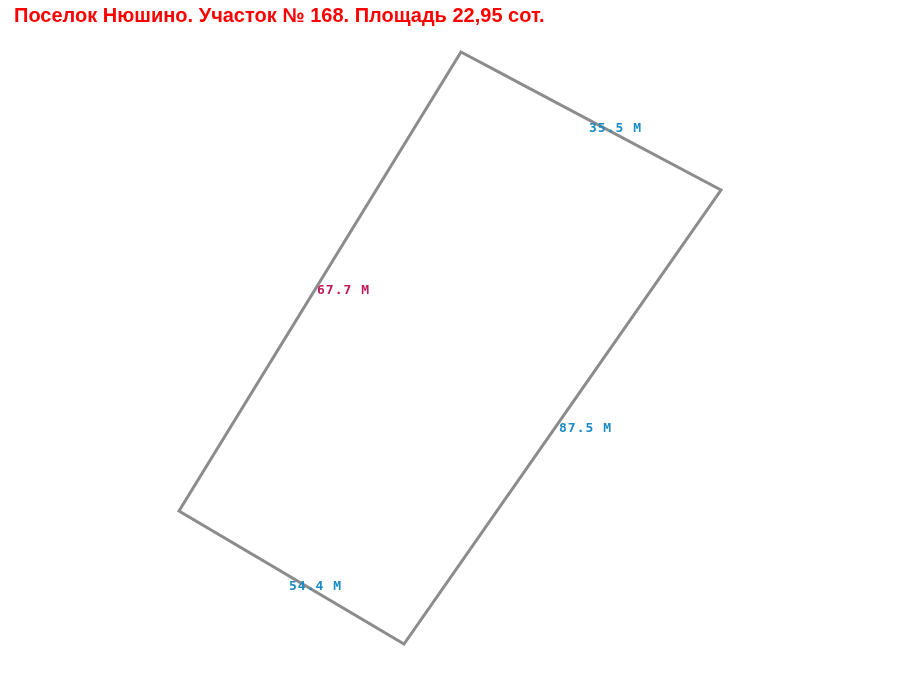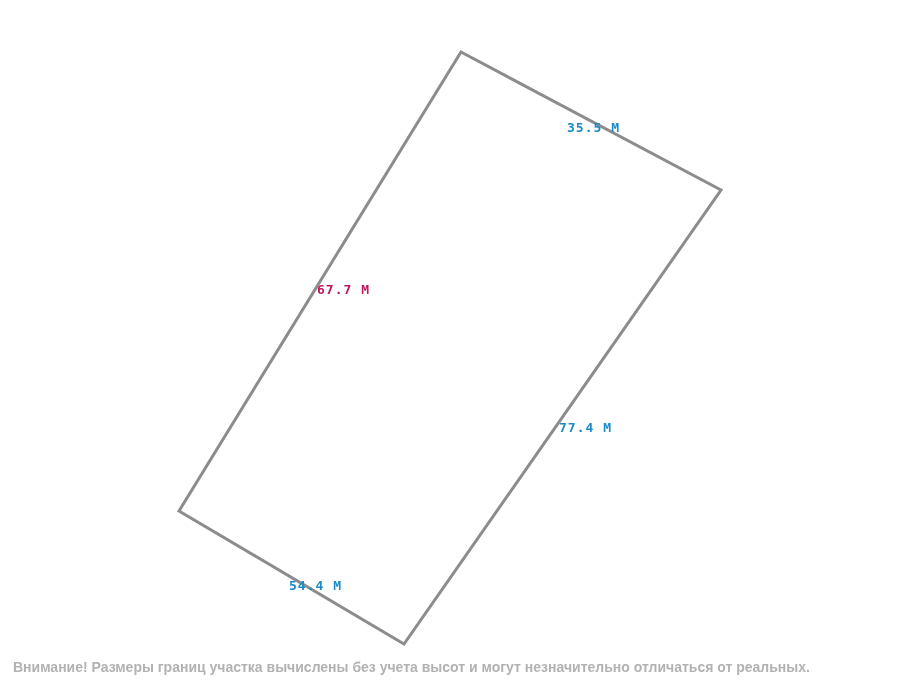--- a/index.html
+++ b/index.html
@@ -29,46 +29,46 @@
     top: 0;
   }
   .side-label {
     position: absolute;
     font-family: "DejaVu Sans Mono", monospace;
     font-size: 13px;
     font-weight: bold;
     white-space: nowrap;
     letter-spacing: 1px;
   }
-  .label-top    { left: 567px; top: 120px; }
+  .label-top    { left: 589px; top: 120px; }
   .label-left   { left: 317px; top: 282px; }
   .label-right  { left: 559px; top: 420px; }
   .label-bottom { left: 289px; top: 578px; }
   .footer {
     position: absolute;
     left: 13px;
     top: 659px;
     font-size: 14px;
     font-weight: bold;
     white-space: nowrap;
   }
 </style>
 </head>
 <body>
 
 <div class="page">
 
+  <div class="title" style="color: rgb(255, 0, 0);">Поселок Нюшино. Участок № 168. Площадь 22,95 сот.</div>
 
   <svg class="plot-svg" width="900" height="695" viewBox="0 0 900 695">
     <polygon fill="none" stroke="#8c8c8c" stroke-width="3" stroke-linejoin="miter" points="461,52 721,190 404,644 179,511"></polygon>
   </svg>
 
   <div class="side-label label-top" style="color: rgb(26, 139, 196);">35.5 М</div>
 
   <div class="side-label label-left" style="color: #be185d;">67.7 М</div>
 
-  <div class="side-label label-right" style="color: rgb(26, 139, 196);">77.4 М</div>
+  <div class="side-label label-right" style="color: rgb(26, 139, 196);">87.5 М</div>
 
   <div class="side-label label-bottom" style="color: rgb(26, 139, 196);">54.4 М</div>
 
-  <div class="footer" style="color: rgb(178, 178, 178);">Внимание! Размеры границ участка вычислены без учета высот и могут незначительно отличаться от реальных.</div>
 
 </div>
 
 </body></html>

